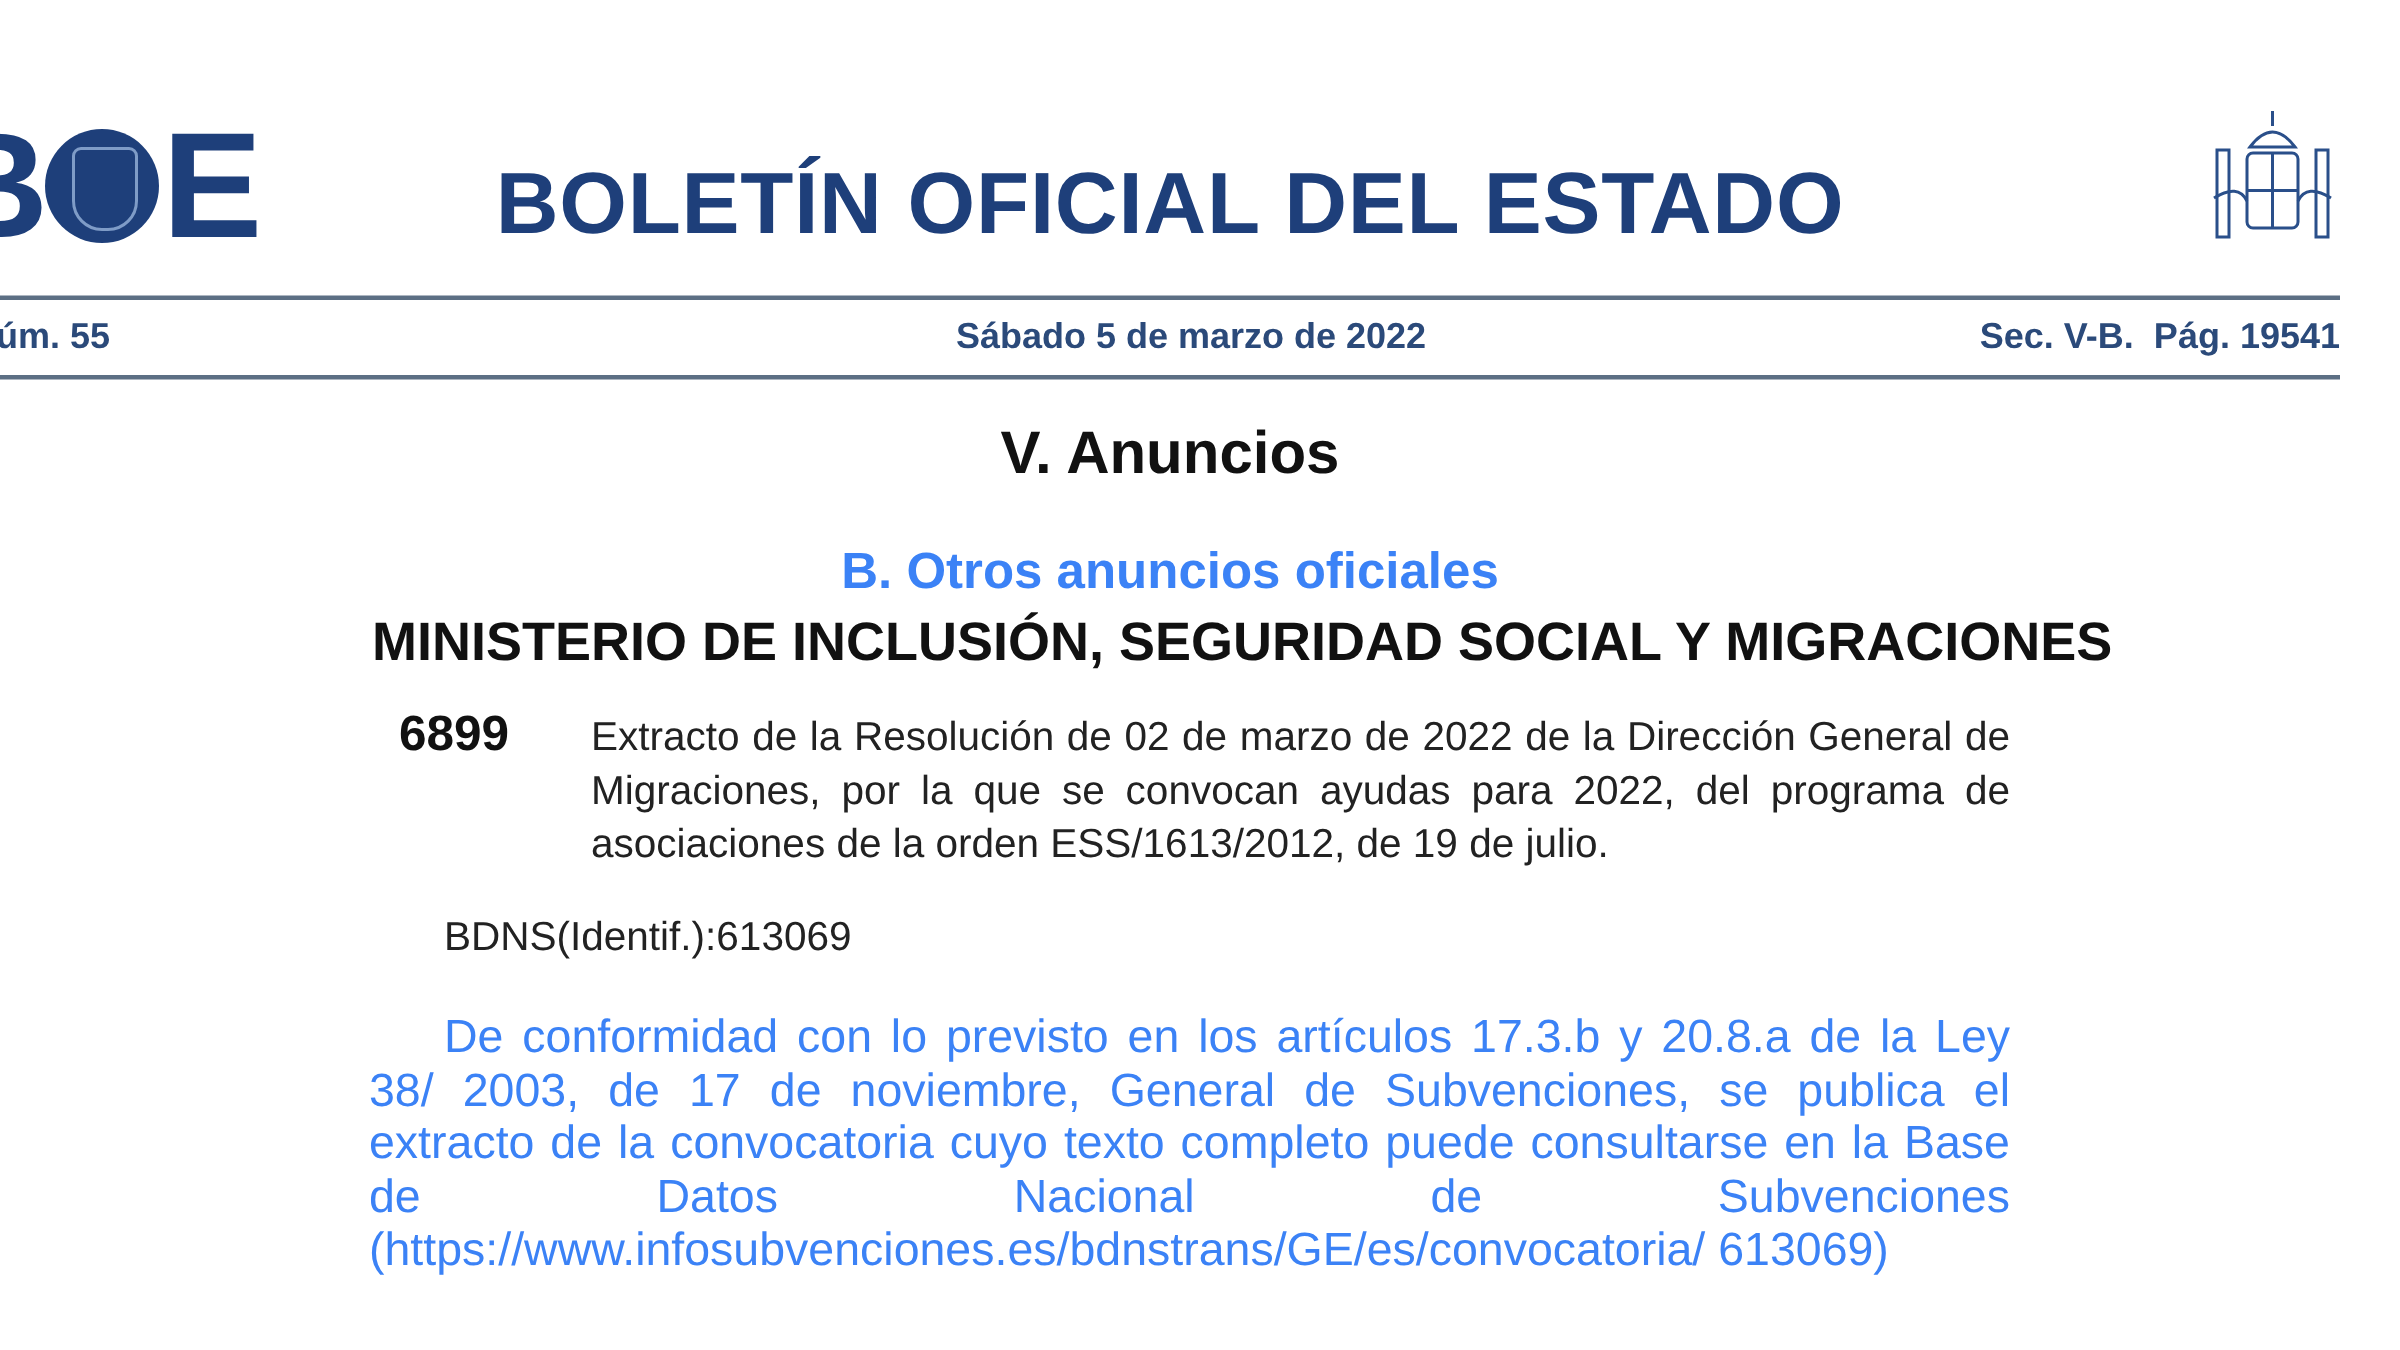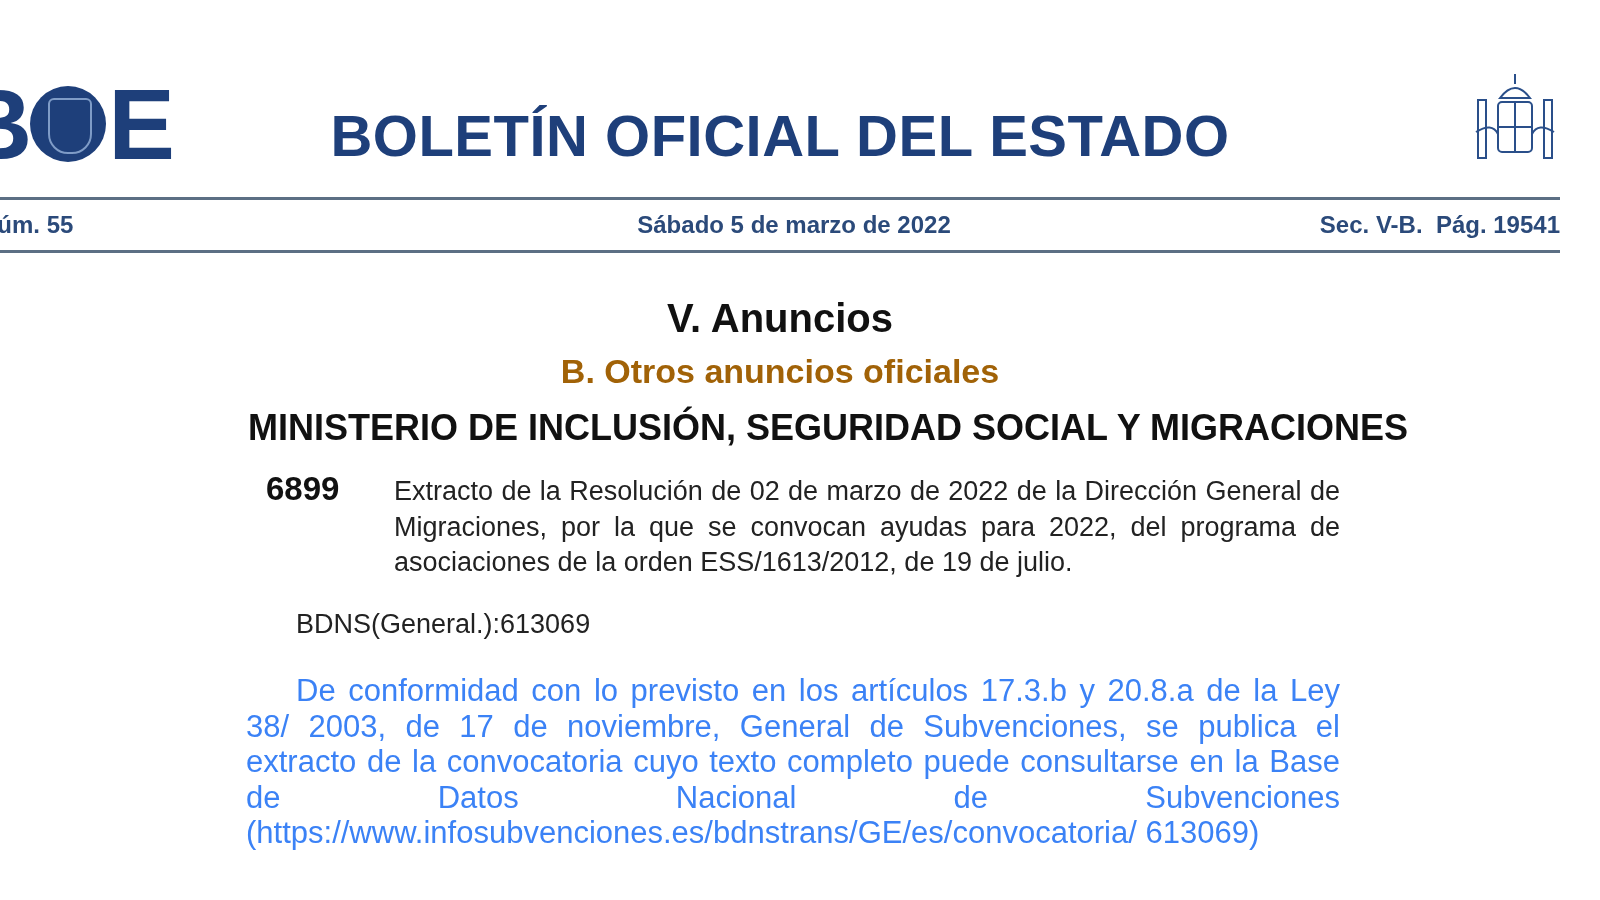--- a/index.html
+++ b/index.html
@@ -7,22 +7,22 @@
          font-family:"Liberation Sans", sans-serif; color:#111; }
   .abs { position:absolute; }
   .boe-logo { left:-40px; top:86px; height:76px; display:flex; align-items:center; }
   .boe-letter { font-family:"Liberation Sans", sans-serif; font-weight:bold; color:#1e3f7a; font-size:100px; line-height:76px; letter-spacing:-4px; }
   .seal { width:76px; height:76px; border-radius:50%; background:#1e3f7a; margin:0 2px; position:relative; }
   .seal::after { content:""; position:absolute; left:18px; top:12px; width:40px; height:52px; border:2px solid #7f9cc7; border-radius:6px 6px 20px 20px; }
   .title { left:0; width:1560px; top:102px; text-align:center; font-weight:bold; color:#1e3f7a; font-size:58px; letter-spacing:0.5px; }
   .coat { left:1472px; top:72px; width:86px; height:92px; }
   .rule { left:0; width:1560px; height:3px; background:#5c6f84; }
   .hdr { top:211px; font-weight:bold; color:#2b4a7a; font-size:24px; }
-  .h-anuncios { left:0; width:1560px; top:280px; text-align:center; font-weight:bold; font-size:40px; color:#111;margin-top:16px; }
-  .h-otros { left:0; width:1560px; top:352px; text-align:center; font-weight:bold; font-size:34px; color:#a16207; }
+  .h-anuncios { left:0; width:1560px; top:280px; text-align:center; font-weight:bold; font-size:40px; color:#111; }
+  .h-otros { left:0; width:1560px; top:362px; text-align:center; font-weight:bold; font-size:34px; color:#3b82f6; }
   .h-min { left:248px; top:407px; font-weight:bold; font-size:36px; color:#111; }
   .num { left:246px; top:470px; font-weight:bold; font-size:33px; color:#111;margin-left:20px; }
   .extract { left:394px; top:474px; width:946px; font-size:27px; line-height:35.5px; text-align:justify; color:#222; }
   .bdns { left:296px; top:609px; font-size:27px; color:#222; }
   .para { left:246px; top:673px; width:1094px; font-size:31px; line-height:35.5px; text-align:justify; color:#3b82f6; text-indent:50px; }
 </style>
 </head>
 <body>
 
 <div class="abs boe-logo">
@@ -52,14 +52,14 @@
 <div class="abs hdr" style="left:0;width:1540px;text-align:center;margin-left:24px;">Sábado 5 de marzo de 2022</div>
 <div class="abs hdr" style="right:40px;white-space:pre;">Sec. V-B.  Pág. 19541</div>
 <div class="abs rule" style="top:250px;"></div>
 
 <div class="abs h-anuncios">V. Anuncios</div>
 <div class="abs h-otros">B. Otros anuncios oficiales</div>
 <div class="abs h-min">MINISTERIO DE INCLUSIÓN, SEGURIDAD SOCIAL Y MIGRACIONES</div>
 
 <div class="abs num">6899</div>
 <div class="abs extract">Extracto de la Resolución de 02 de marzo de 2022 de la Dirección General de Migraciones, por la que se convocan ayudas para 2022, del programa de asociaciones de la orden ESS/1613/2012, de 19 de julio.</div>
-<div class="abs bdns">BDNS(General.):613069</div>
+<div class="abs bdns">BDNS(Identif.):613069</div>
 <div class="abs para">De conformidad con lo previsto en los artículos 17.3.b y 20.8.a de la Ley 38/ 2003, de 17 de noviembre, General de Subvenciones, se publica el extracto de la convocatoria cuyo texto completo puede consultarse en la Base de Datos Nacional de Subvenciones (https://www.infosubvenciones.es/bdnstrans/GE/es/convocatoria/ 613069)</div>
 
 </body></html>

